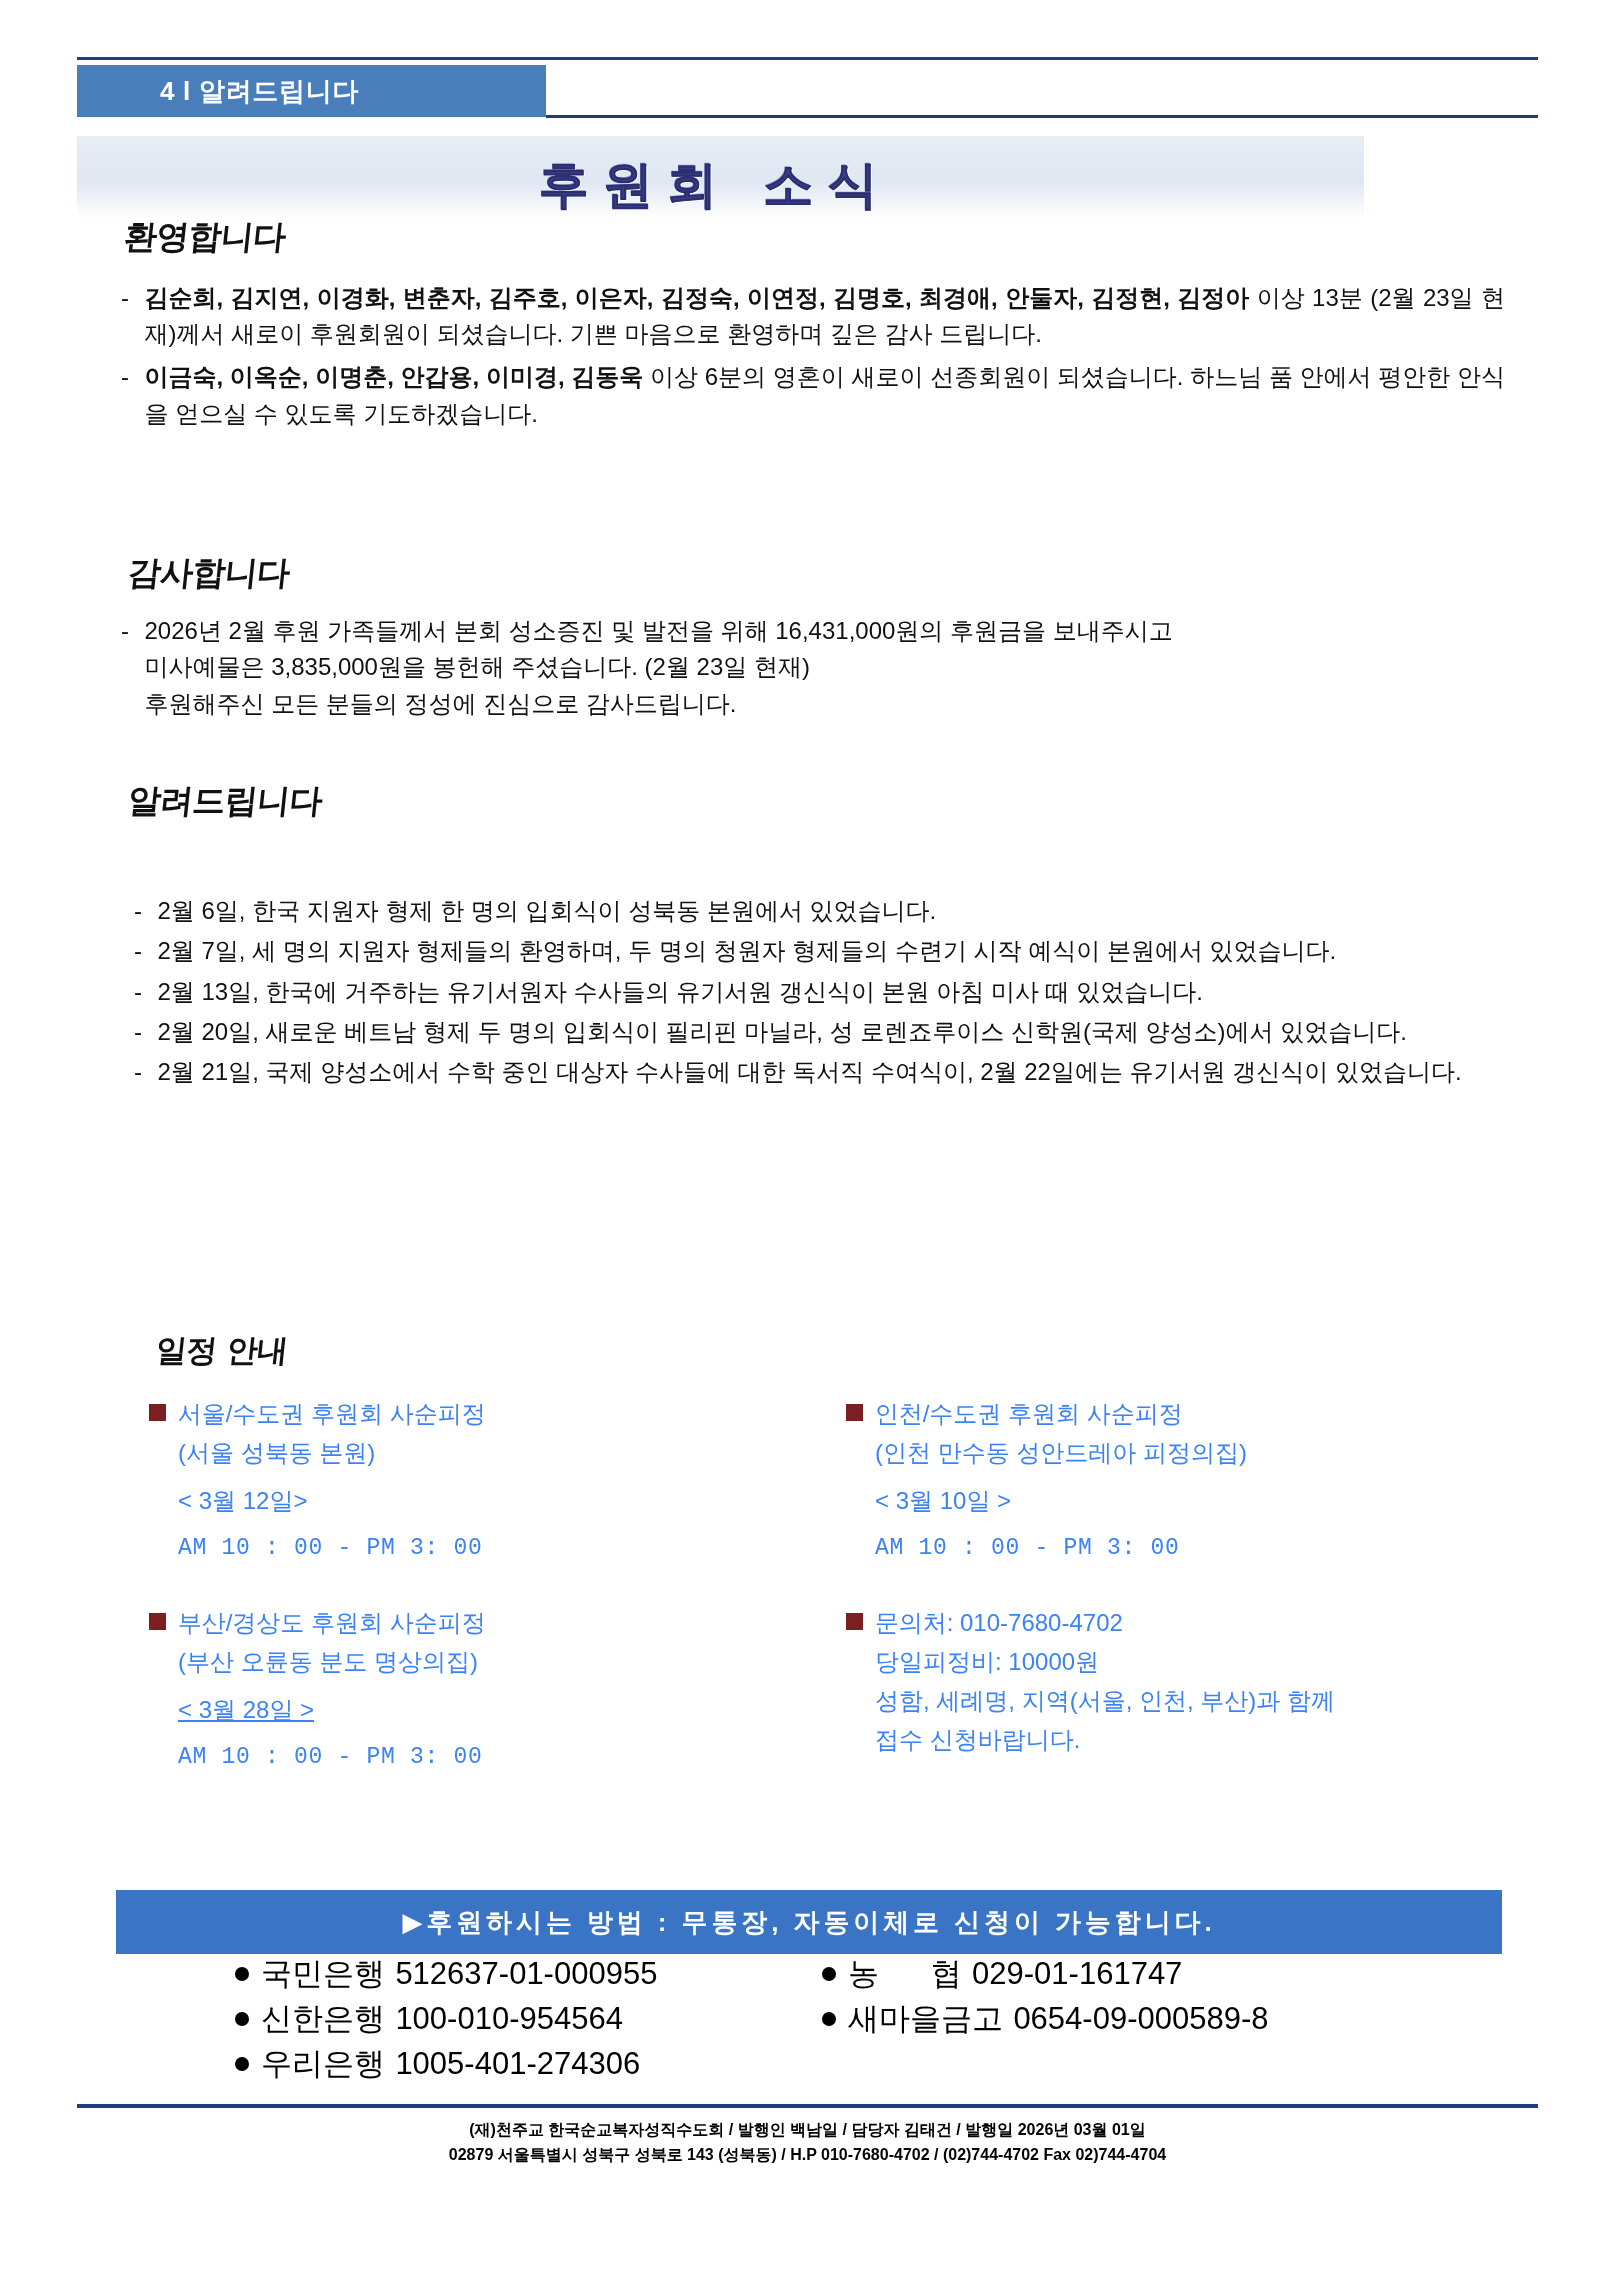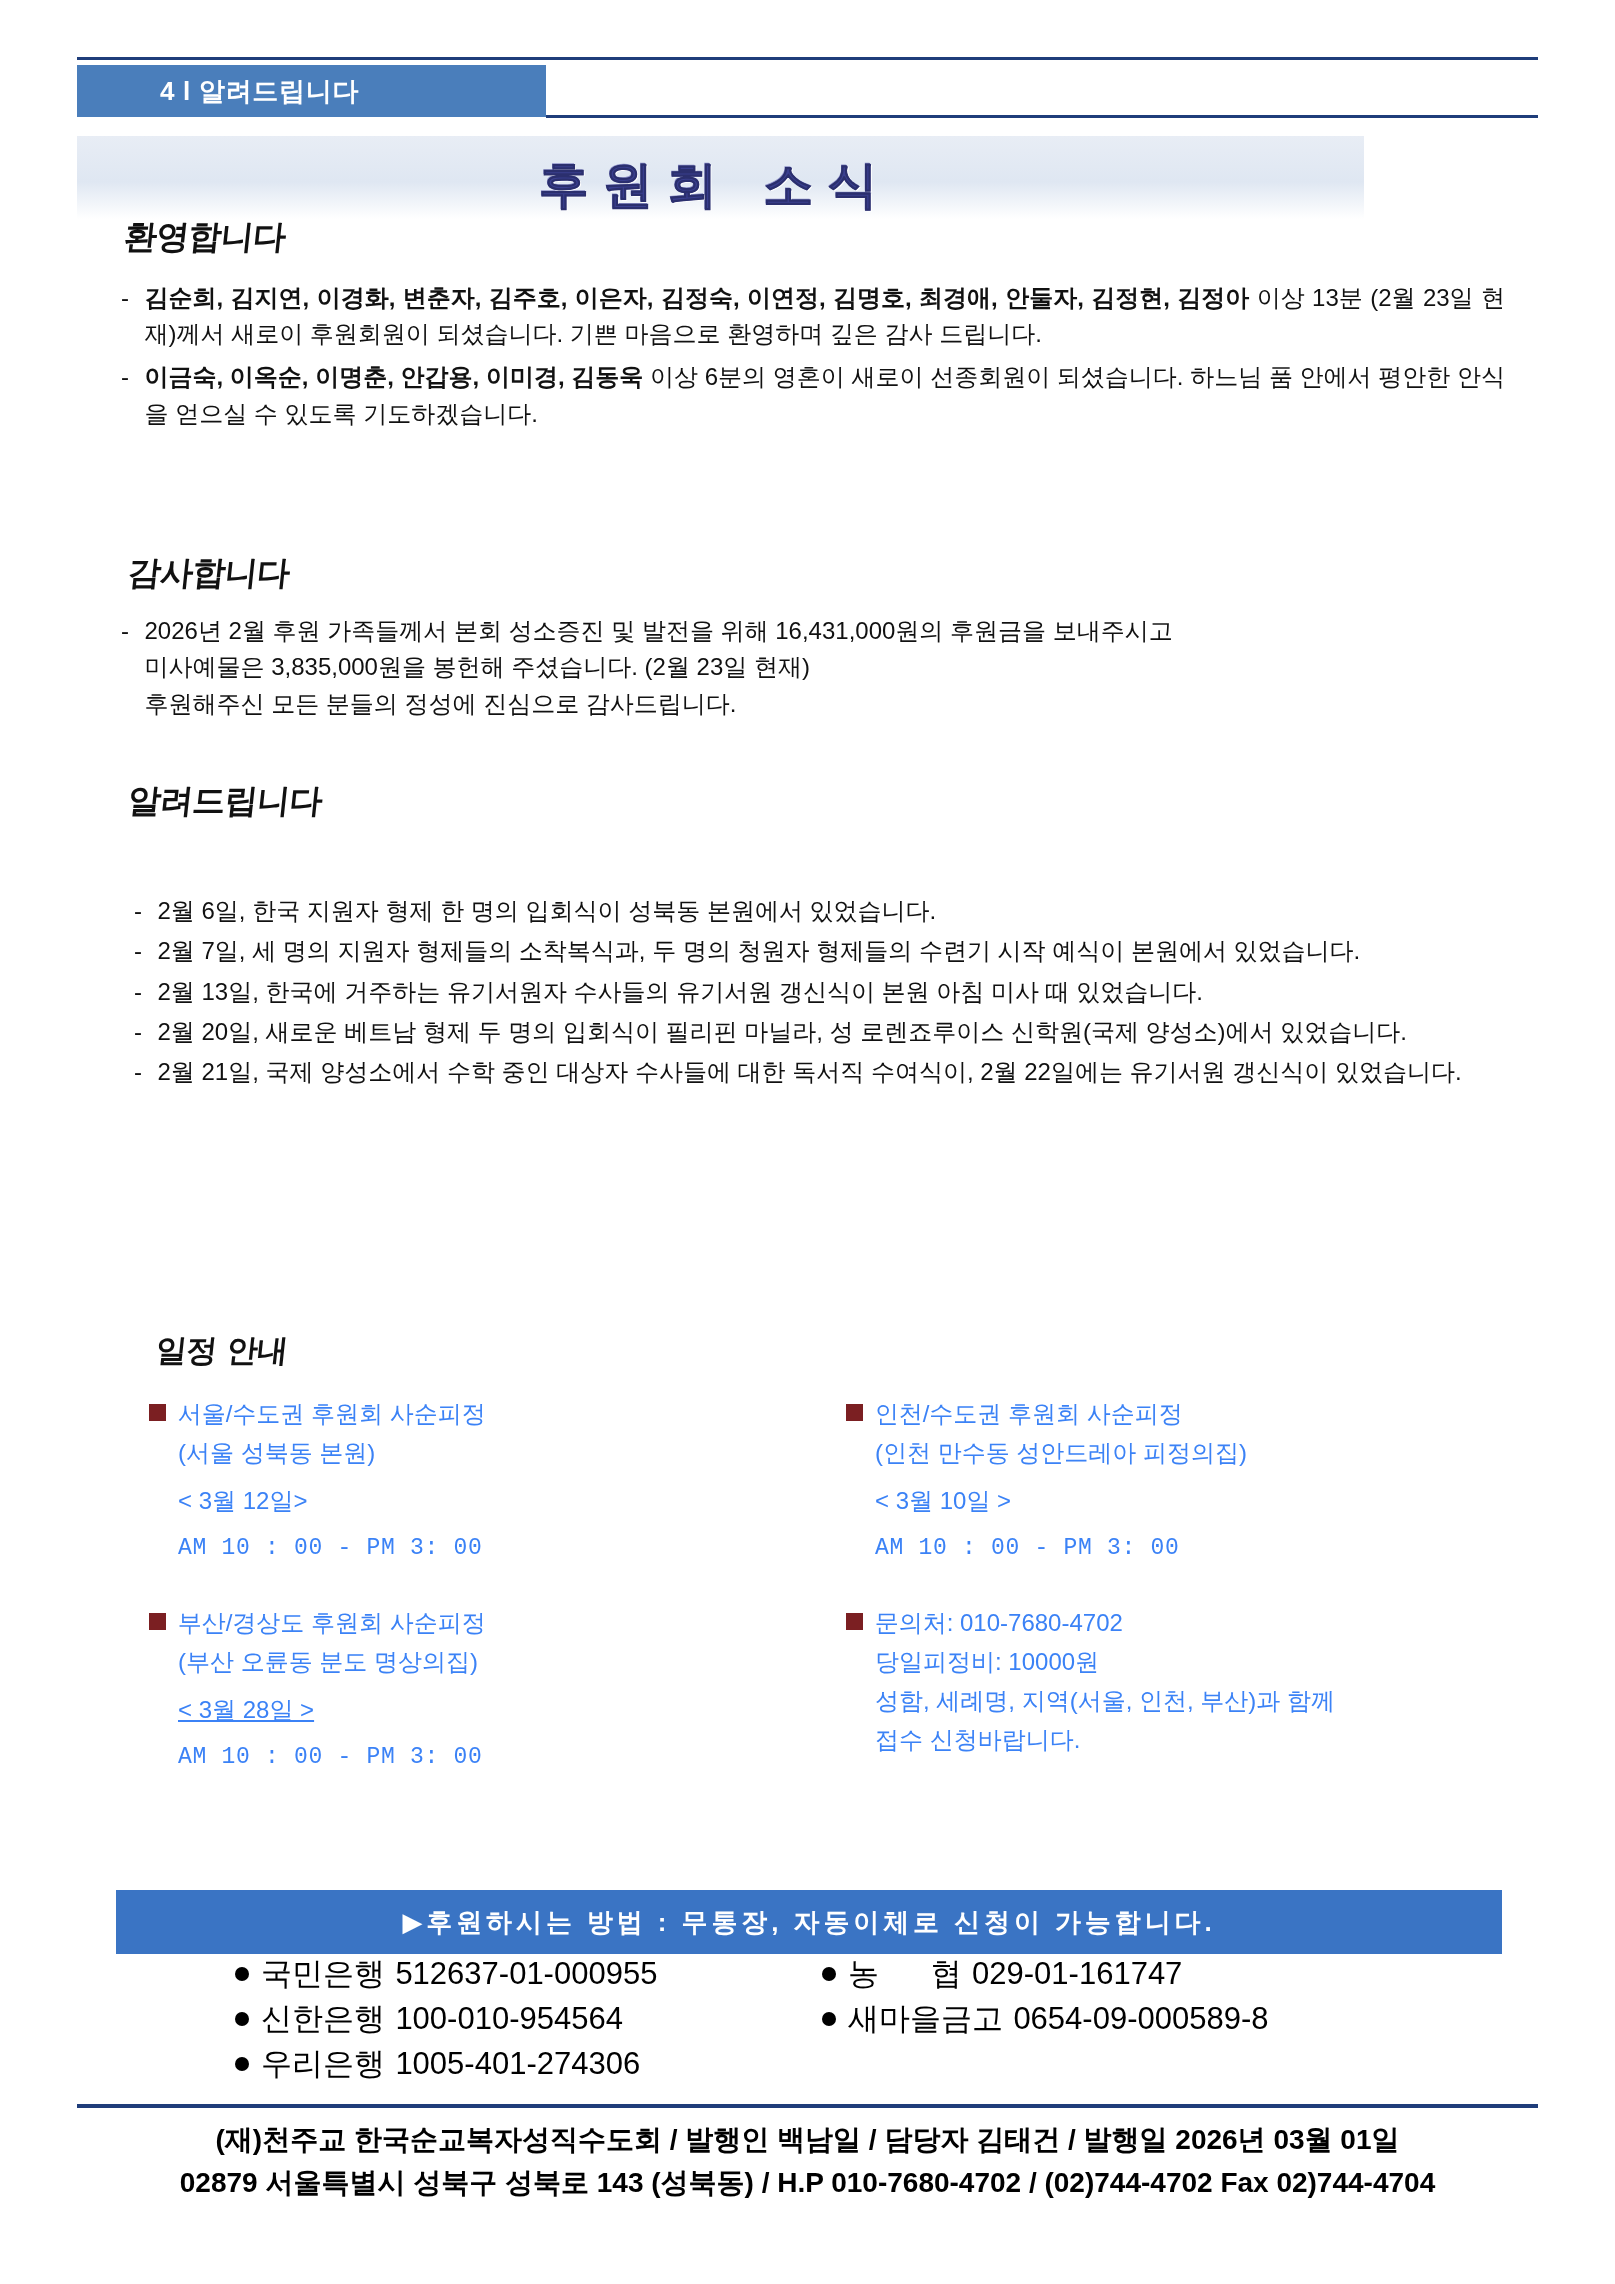--- a/index.html
+++ b/index.html
@@ -195,21 +195,21 @@
     width: 1461px;
     height: 3.9px;
     background: #1f3d7a;
   }
   .footer {
     position: absolute;
     left: 77px;
     top: 2118px;
     width: 1461px;
     text-align: center;
-    font-size: 28px;
+    font-size: 16px;
     font-weight: bold;
     line-height: 1.55;
   }
 </style>
 </head>
 <body>
 
 <div class="page">
 
   <div class="top-rule"></div>
@@ -250,21 +250,21 @@
 
   <div class="hand-head" style="left:128px; top:779px;">알려드립니다</div>
 
   <div class="block" style="left:134px; top:893px; width:1369px;">
     <div class="bullet-row" style="margin-bottom:3.9px;">
       <span class="dash">-</span>
       <span class="btext">2월 6일, 한국 지원자 형제 한 명의 입회식이 성북동 본원에서 있었습니다.</span>
     </div>
     <div class="bullet-row" style="margin-bottom:3.9px;">
       <span class="dash">-</span>
-      <span class="btext">2월 7일, 세 명의 지원자 형제들의 소착복식과, 두 명의 청원자 형제들의 수련기 시작 예식이 본원에서 있었습니다.</span>
+      <span class="btext">2월 7일, 세 명의 지원자 형제들의 환영하며, 두 명의 청원자 형제들의 수련기 시작 예식이 본원에서 있었습니다.</span>
     </div>
     <div class="bullet-row" style="margin-bottom:3.9px;">
       <span class="dash">-</span>
       <span class="btext">2월 13일, 한국에 거주하는 유기서원자 수사들의 유기서원 갱신식이 본원 아침 미사 때 있었습니다.</span>
     </div>
     <div class="bullet-row" style="margin-bottom:3.9px;">
       <span class="dash">-</span>
       <span class="btext">2월 20일, 새로운 베트남 형제 두 명의 입회식이 필리핀 마닐라, 성 로렌죠루이스 신학원(국제 양성소)에서 있었습니다.</span>
     </div>
     <div class="bullet-row" style="margin-bottom:3.9px;">

